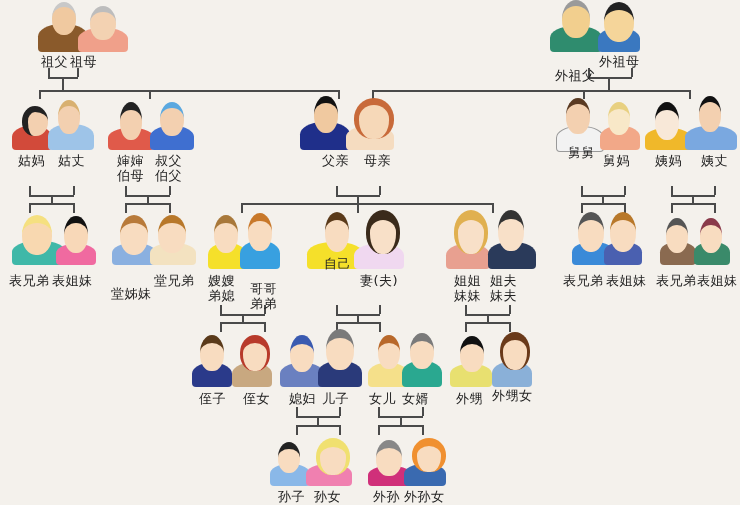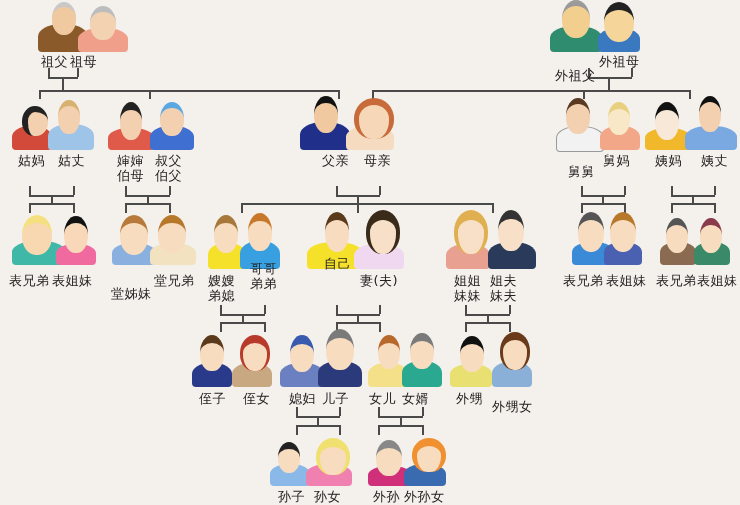--- a/index.html
+++ b/index.html
@@ -301,35 +301,35 @@
   <div class="label two" style="left:117px;top:153px">
     <div>婶婶</div>
     <div>伯母</div>
   </div>
   <div class="label two" style="left:155px;top:153px">
     <div>叔父</div>
     <div>伯父</div>
   </div>
   <span class="label" style="left:322px;top:153px">父亲</span>
   <span class="label" style="left:364px;top:153px">母亲</span>
-  <span class="label" style="left:568px;top:164px">舅舅</span>
+  <span class="label" style="left:568px;top:145px">舅舅</span>
   <span class="label" style="left:603px;top:153px">舅妈</span>
   <span class="label" style="left:655px;top:153px">姨妈</span>
   <span class="label" style="left:701px;top:153px">姨丈</span>
 
   <span class="label" style="left:9px;top:273px">表兄弟</span>
   <span class="label" style="left:52px;top:273px">表姐妹</span>
   <span class="label" style="left:111px;top:286px">堂姊妹</span>
   <span class="label" style="left:154px;top:273px">堂兄弟</span>
 
   <div class="label two" style="left:208px;top:273px">
     <div>嫂嫂</div>
     <div>弟媳</div>
   </div>
-  <div class="label two" style="left:250px;top:261px">
+  <div class="label two" style="left:250px;top:281px">
     <div>哥哥</div>
     <div>弟弟</div>
   </div>
   <span class="label" style="left:324px;top:256px">自己</span>
   <span class="label" style="left:360px;top:273px">妻(夫)</span>
   <div class="label two" style="left:454px;top:273px">
     <div>姐姐</div>
     <div>妹妹</div>
   </div>
   <div class="label two" style="left:490px;top:273px">
@@ -341,19 +341,19 @@
   <span class="label" style="left:656px;top:273px">表兄弟</span>
   <span class="label" style="left:697px;top:273px">表姐妹</span>
 
   <span class="label" style="left:199px;top:391px">侄子</span>
   <span class="label" style="left:243px;top:391px">侄女</span>
   <span class="label" style="left:289px;top:391px">媳妇</span>
   <span class="label" style="left:322px;top:391px">儿子</span>
   <span class="label" style="left:369px;top:391px">女儿</span>
   <span class="label" style="left:402px;top:391px">女婿</span>
   <span class="label" style="left:456px;top:391px">外甥</span>
-  <span class="label" style="left:492px;top:399px">外甥女</span>
+  <span class="label" style="left:492px;top:388px">外甥女</span>
 
   <span class="label" style="left:278px;top:489px">孙子</span>
   <span class="label" style="left:314px;top:489px">孙女</span>
   <span class="label" style="left:373px;top:489px">外孙</span>
   <span class="label" style="left:404px;top:489px">外孙女</span>
 </div>
 
 </body></html>

